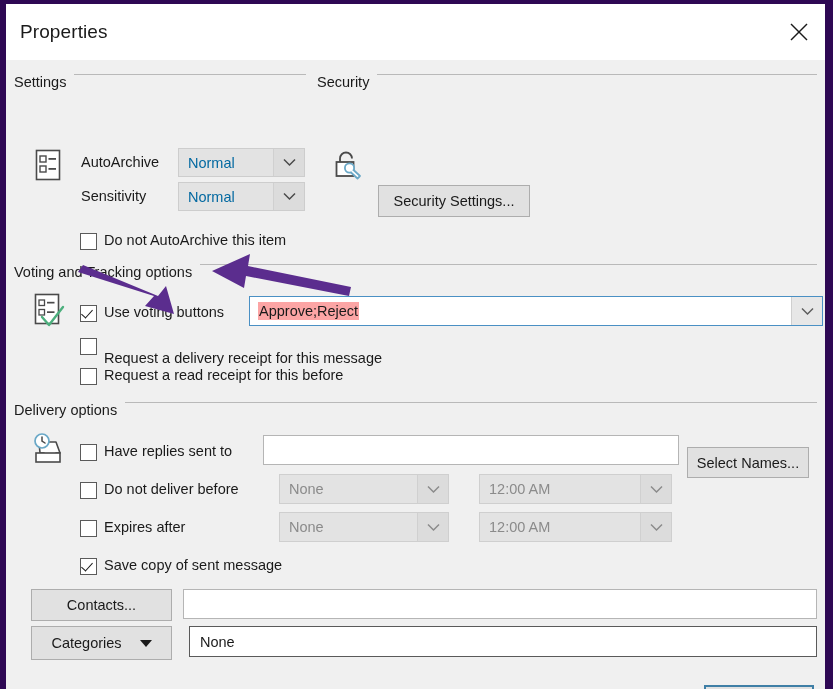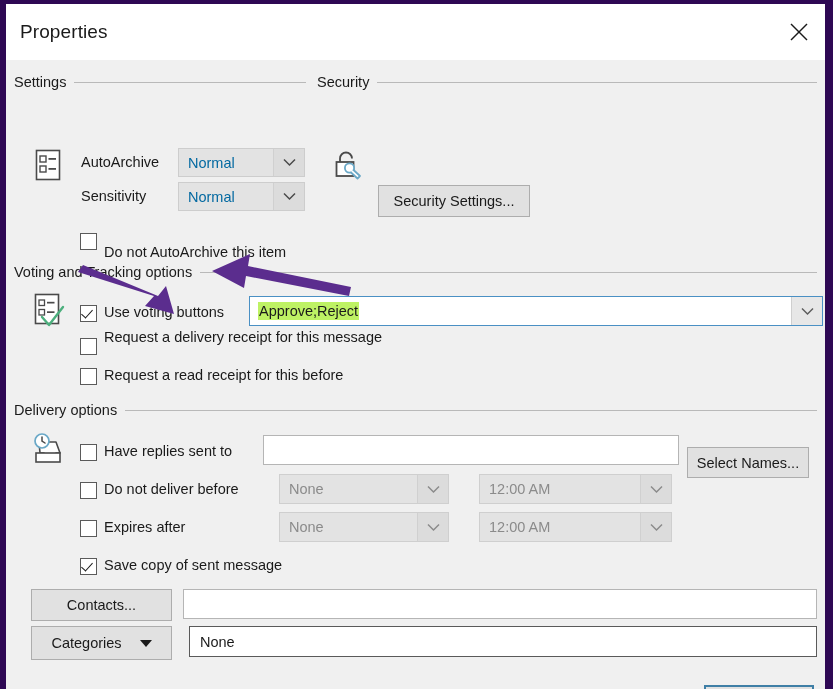--- a/index.html
+++ b/index.html
@@ -56,21 +56,21 @@
   .dlg-body {
     position: relative;
     height: 637px;
     background: #f0f0f0;
   }
 
   
   .group-head {
     position: absolute;
     display: flex;
-    align-items: center;
+    align-items: flex-start;
     white-space: nowrap;
   }
   .group-head .lbl {
     font-size: 14.5px;
     color: #1a1a1a;
     padding-right: 8px;
   }
   .group-head .rule {
     height: 1px;
     background: #b9b9b9;
@@ -140,21 +140,21 @@
   }
 
   
   .combo.focus {
     background: #ffffff;
     border: 1px solid #4a90c4;
   }
   .combo.focus .val { color: #1a1a1a; padding-left: 8px; }
   .combo.focus .arrow { background: #e7e7e7; border-left: 1px solid #cfcfcf; }
   .sel-text {
-    background: #bef264;
+    background: #fca5a5;
     color: #1a1a1a;
     padding: 1px 1px;
   }
 
   
   .txtbox {
     position: absolute;
     box-sizing: border-box;
     background: #ffffff;
     border: 1px solid #b5b5b5;
@@ -253,21 +253,21 @@
     <div class="combo enabled" style="left:172px; top:122px; width:127px; height:29px;">
       <span class="val">Normal</span>
       <span class="arrow">
         <svg width="13" height="9" viewBox="0 0 13 9" aria-hidden="true">
           <polyline points="1,1.5 6.5,7 12,1.5" fill="none" stroke="#4a4a4a" stroke-width="1.5"></polyline>
         </svg>
       </span>
     </div>
 
     <span class="cb" style="left:74px; top:173px;"></span>
-    <span class="lbl-txt" style="left:98px; top:184px;">Do not AutoArchive this item</span>
+    <span class="lbl-txt" style="left:98px; top:172px;">Do not AutoArchive this item</span>
 
     <div class="group-head" style="left:311px; top:14px; width:500px;">
       <span class="lbl">Security</span>
       <span class="rule"></span>
     </div>
 
     <span class="icon" style="left:325px; top:88px;">
       <svg width="34" height="34" viewBox="0 0 34 34" aria-hidden="true">
         <path d="M9 14 v-3.5 a6 6 0 0 1 12 0" fill="none" stroke="#4a4a4a" stroke-width="1.8"></path>
         <rect x="5.5" y="14" width="17" height="14" fill="#ffffff" stroke="#4a4a4a" stroke-width="1.8"></rect>
@@ -305,21 +305,21 @@
         <span class="sel-text">Approve;Reject</span>
       </span>
       <span class="arrow">
         <svg width="13" height="9" viewBox="0 0 13 9" aria-hidden="true">
           <polyline points="1,1.5 6.5,7 12,1.5" fill="none" stroke="#5d5d5d" stroke-width="1.5"></polyline>
         </svg>
       </span>
     </div>
 
     <span class="cb" style="left:74px; top:278px;"></span>
-    <span class="lbl-txt" style="left:98px; top:269px;">Request a delivery receipt for this message</span>
+    <span class="lbl-txt" style="left:98px; top:290px;">Request a delivery receipt for this message</span>
 
     <span class="cb" style="left:74px; top:308px;"></span>
     <span class="lbl-txt" style="left:98px; top:307px;">Request a read receipt for this before</span>
 
     <div class="group-head" style="left:8px; top:342px; width:803px;">
       <span class="lbl">Delivery options</span>
       <span class="rule"></span>
     </div>
 
     <span class="icon" style="left:25px; top:372px;">

